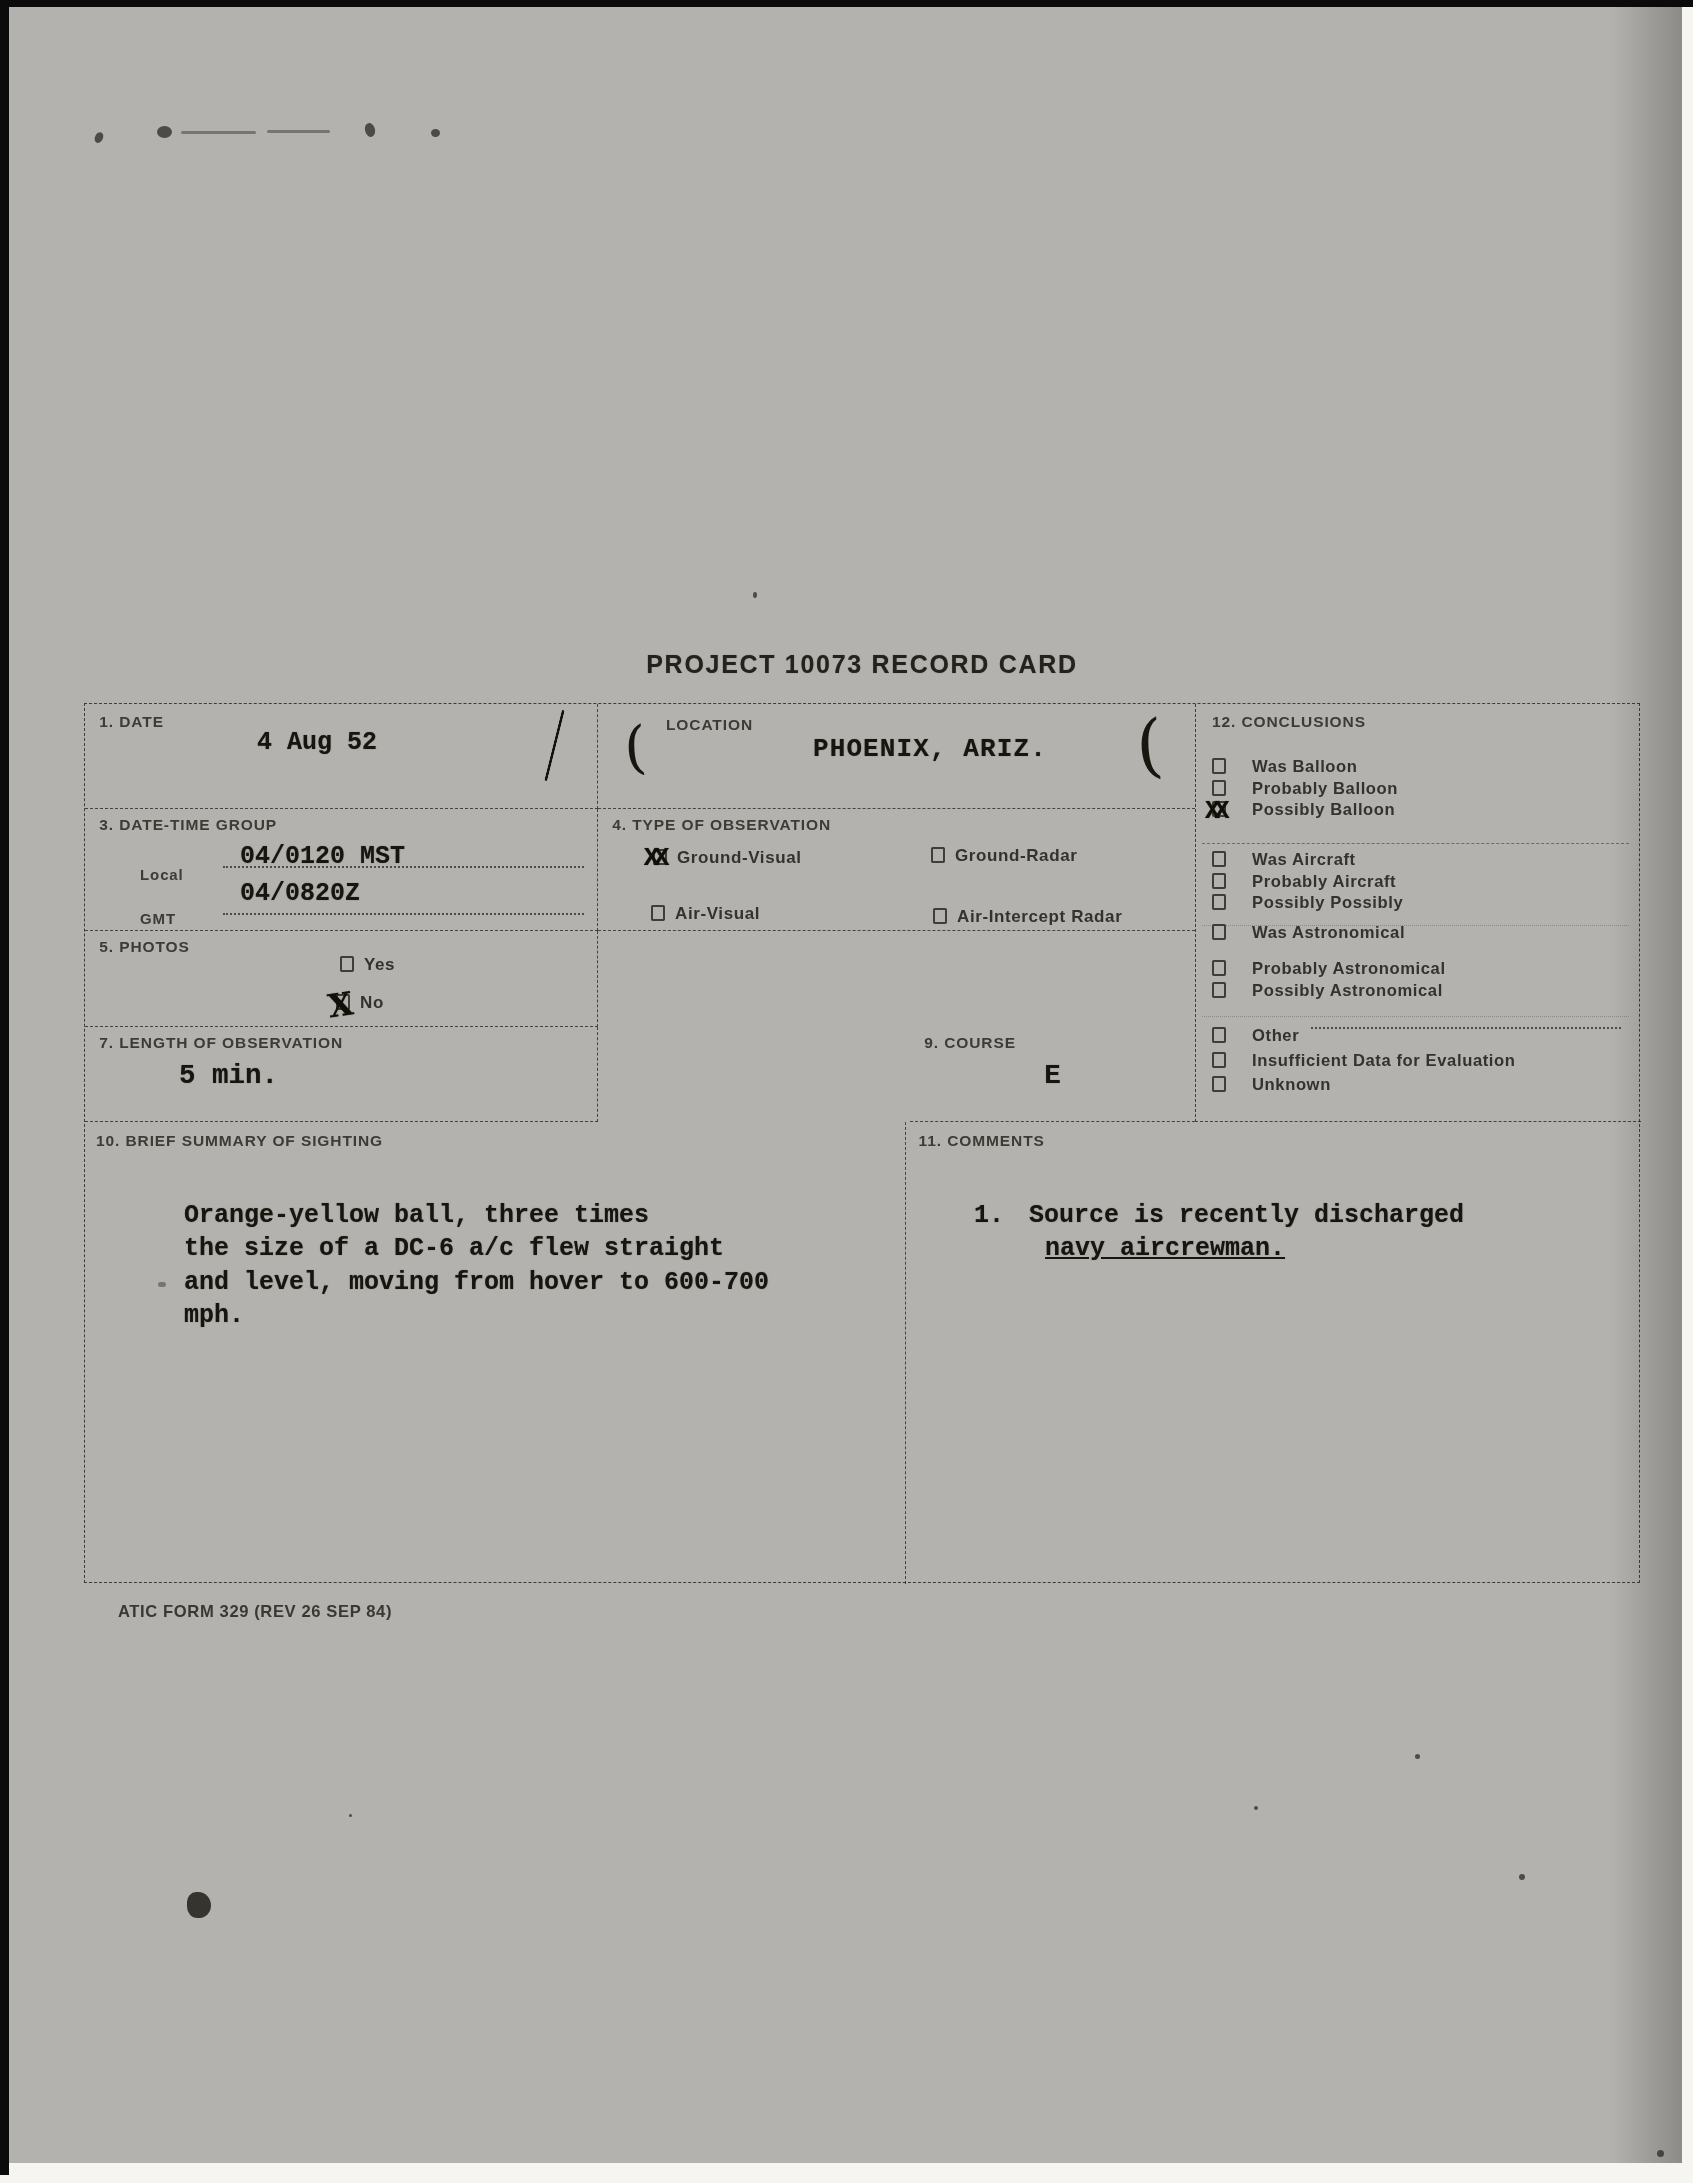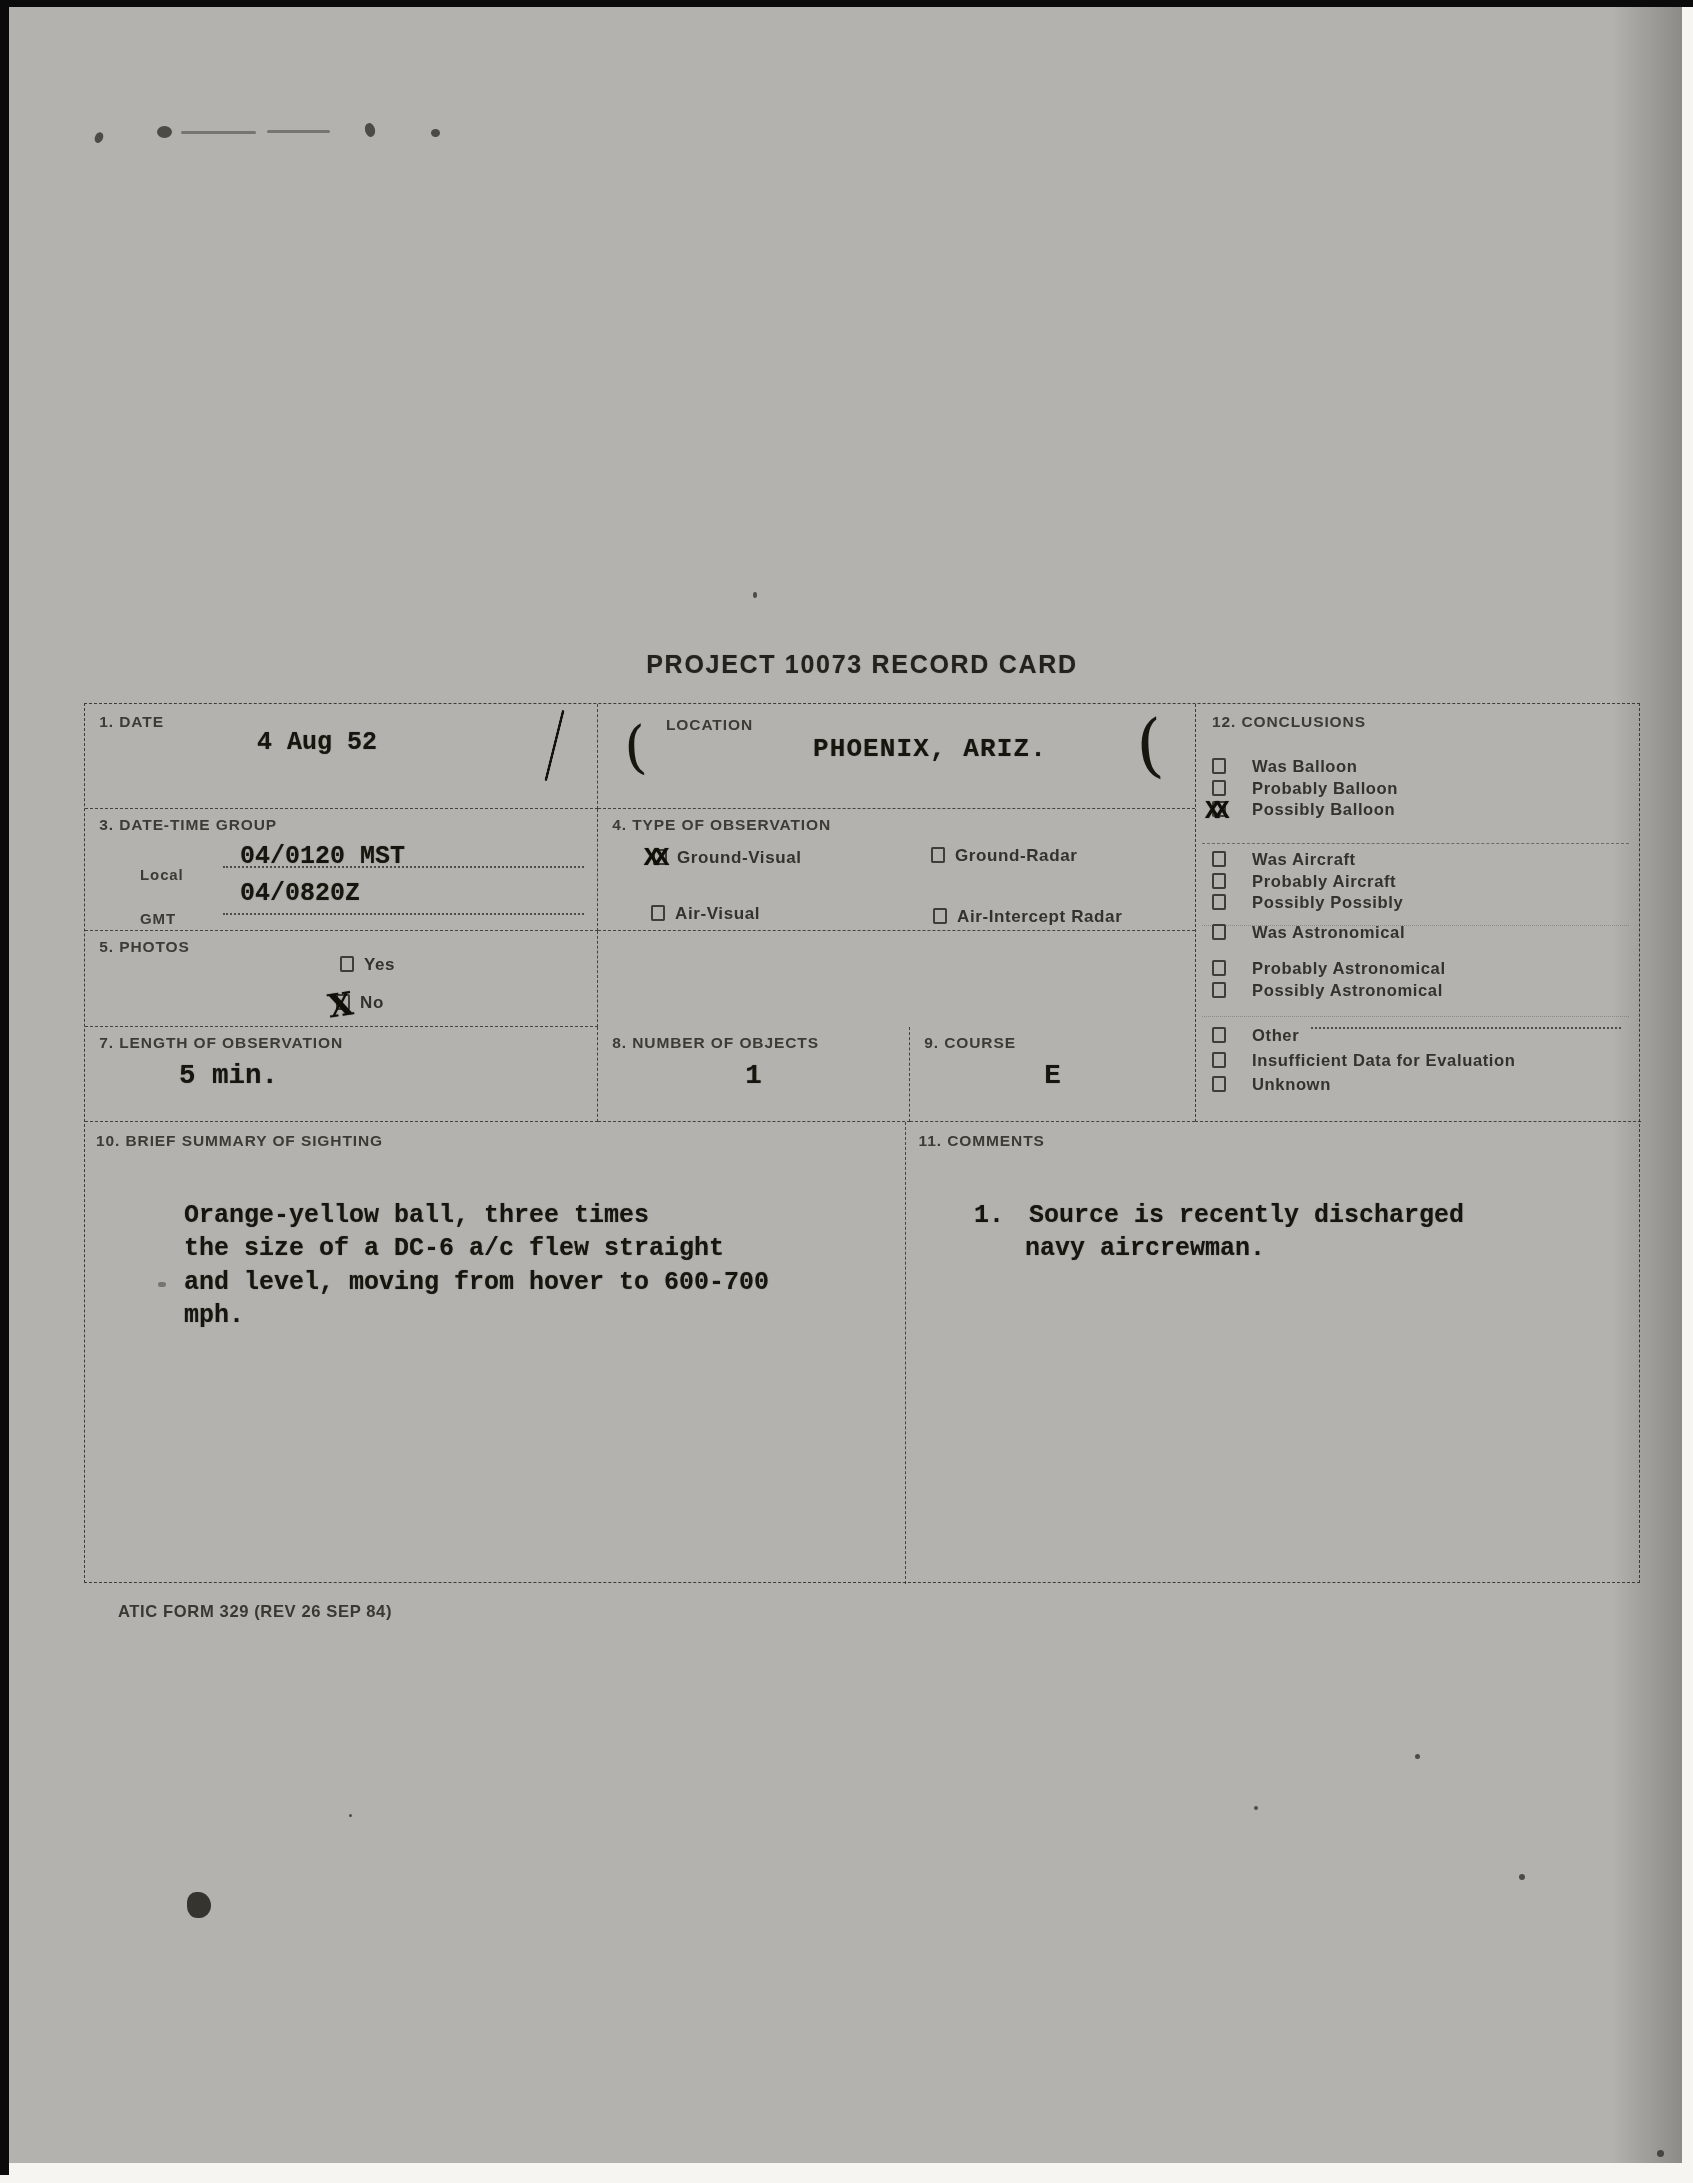--- a/index.html
+++ b/index.html
@@ -140,44 +140,40 @@
         <span class="olabel">No</span>
       </div>
     </div>
 
 
     <div class="cell br bb" style="left:0;top:323px;width:513px;height:95px;">
       <span class="flabel" style="left:14.3px;top:6.9px;">7. LENGTH OF OBSERVATION</span>
       <span class="typed" style="left:94px;top:33px;font-size:27.5px;">5 min.</span>
     </div>
 
-    <div class="cell br bb" style="left:513px;top:323px;width:312px;height:95px;">
-      <span class="flabel" style="left:14.3px;top:6.9px;">8. NUMBER OF OBJECTS</span>
-      <span class="typed cent" style="top:33px;font-size:27.5px;">1</span>
-    </div>
 
     <div class="cell bb" style="left:825px;top:323px;width:285px;height:95px;">
       <span class="flabel" style="left:14.3px;top:6.9px;">9. COURSE</span>
       <span class="typed cent" style="top:33px;font-size:27.5px;">E</span>
     </div>
 
     <div class="cell br" style="left:0;top:418px;width:821px;height:462px;">
       <span class="flabel" style="left:11px;top:10.3px;">10. BRIEF SUMMARY OF SIGHTING</span>
       <span class="typed" style="left:99px;top:79px;">Orange-yellow ball, three times</span>
       <span class="typed" style="left:99px;top:112px;">the size of a DC-6 a/c flew straight</span>
       <span class="typed" style="left:99px;top:146px;">and level, moving from hover to 600-700</span>
       <span class="typed" style="left:99px;top:179px;">mph.</span>
       <span class="smudge" style="left:73px;top:160px;width:8px;height:4.6px;"></span>
     </div>
 
     <div class="cell" style="left:821px;top:418px;width:734px;height:462px;">
       <span class="flabel" style="left:12.6px;top:10.3px;">11. COMMENTS</span>
       <span class="typed" style="left:68px;top:79px;">1.</span>
       <span class="typed" style="left:123px;top:79px;">Source is recently discharged</span>
-      <span class="typed" style="left:119px;top:112px;">navy aircrewman.</span>
+      <span class="typed" style="left:139px;top:112px;text-decoration:underline;">navy aircrewman.</span>
     </div>
 
     <div class="cell bl bb" style="left:1110px;top:0;width:446px;height:418px;">
       <span class="flabel" style="left:16px;top:9.2px;">12. CONCLUSIONS</span>
 
       <div class="citem" style="top:53px;">
         <span class="cbox"></span>
         <span class="cmark"></span>
         <span class="olabel">Was Balloon</span>
       </div>

